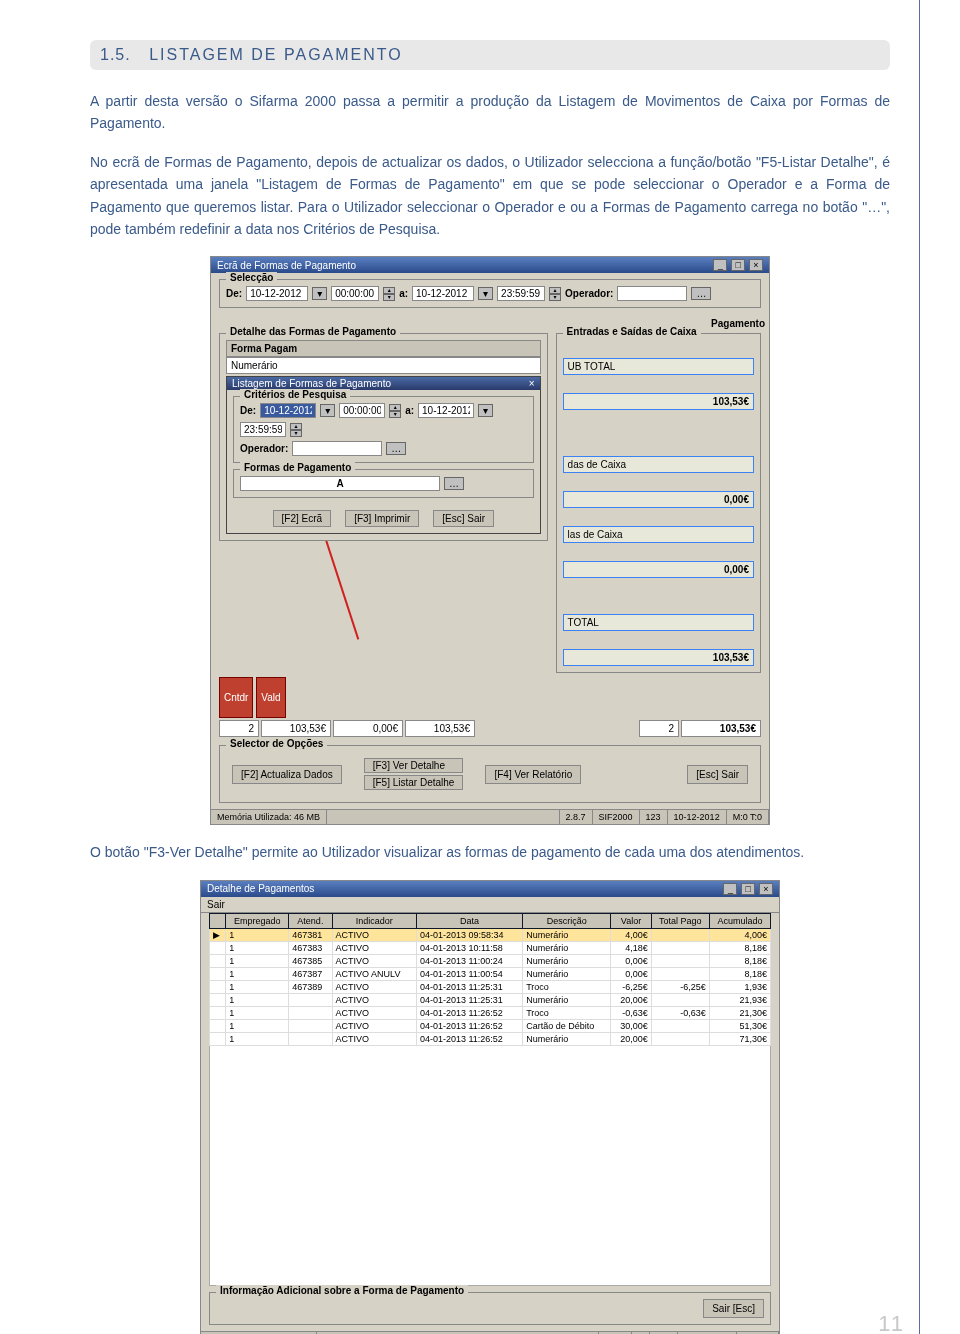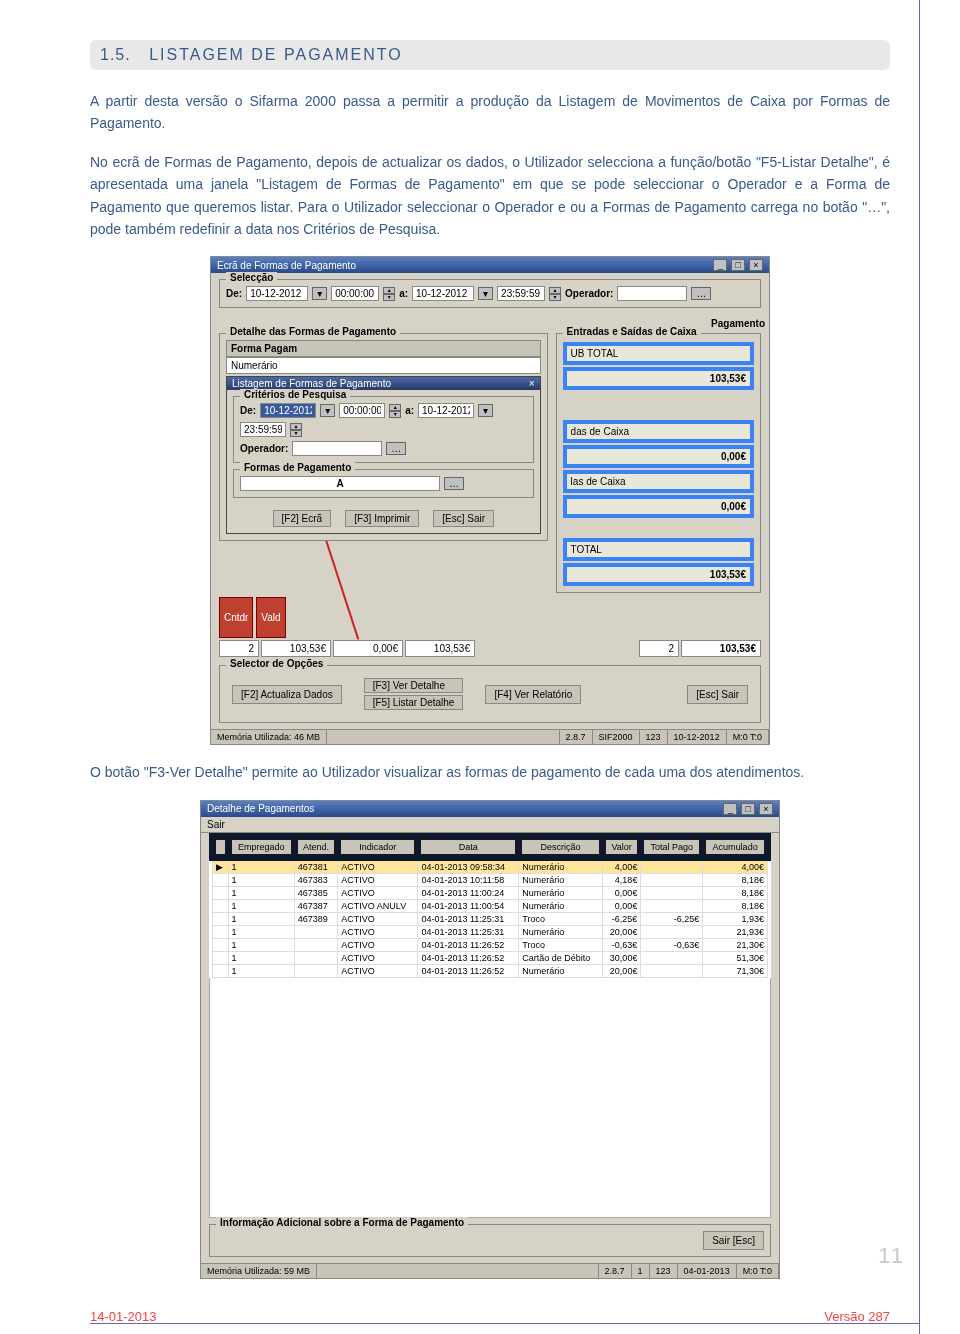--- a/index.html
+++ b/index.html
@@ -128,21 +128,21 @@
     margin-top: 2px;
   }
   .inner-title {
     background: linear-gradient(#4a6aa5, #2a3a6a);
     color: #fff;
     padding: 1px 5px;
     font-size: 10px;
     display: flex;
     justify-content: space-between;
   }
-  .money-row { display: flex; justify-content: space-between; background: #e8e8da; border: 4px solid #3b82f6; padding: 2px 4px; margin-top: 2px; }
+  .money-row { display: flex; justify-content: space-between; background: #e8e8da; border: 1px solid #3b82f6; padding: 2px 4px; margin-top: 18px; }
   .money-row .val { font-weight: bold; }
   .action-row { display: flex; justify-content: center; gap: 14px; padding: 6px; }
   .action-btn { background: #c8c4b8; border: 1px solid #888; padding: 2px 8px; font-size: 10px; }
   .red-box { background: #c04030; color: #fff; border: 1px solid #700; padding: 14px 4px; font-size: 10px; display: inline-block; }
   .grid-row { display: flex; gap: 2px; padding: 2px 8px; }
   .grid-cell { background: #fff; border: 1px solid #888; padding: 2px 4px; text-align: right; font-size: 10px; }
   .selector-row { display: flex; gap: 22px; align-items: center; padding: 6px; }
   .selector-btn { background: #c8c4b8; border: 1px solid #888; padding: 3px 8px; font-size: 10px; }
   .status-bar { display: flex; background: #c8c4b8; border-top: 1px solid #888; font-size: 9px; }
   .status-bar span { border-right: 1px solid #888; padding: 2px 6px; }
@@ -157,21 +157,21 @@
   .screenshot2 {
     width: 580px;
     margin: 16px auto;
     background: #d6d2c6;
     border: 1px solid #888;
     font-family: Tahoma, sans-serif;
     font-size: 10px;
     color: #000;
   }
   .table2 { width: 100%; border-collapse: collapse; font-size: 9px; background: #fff; }
-  .table2 th { background: #c8c4b8; border: 7px solid #0f172a; padding: 2px 3px; font-weight: normal; }
+  .table2 th { background: #c8c4b8; border: 1px solid #0f172a; padding: 2px 3px; font-weight: normal; }
   .table2 td { border: 1px solid #ddd; padding: 1px 3px; }
   .table2 td.r { text-align: right; }
   .table2 tr.sel td { background: #ffe49c; }
   .blank-area { background: #fff; height: 240px; margin: 0 8px; border: 1px solid #aaa; border-top: none; }
   .info-box { border: 1px solid #888; margin: 6px 8px; padding: 6px; display: flex; justify-content: space-between; align-items: center; position: relative; }
   .info-box .lbl { position: absolute; top: -8px; left: 6px; background: #d6d2c6; padding: 0 4px; font-weight: bold; font-size: 10px; }
   .footer-row {
     display: flex;
     justify-content: space-between;
     color: #ef4444;

